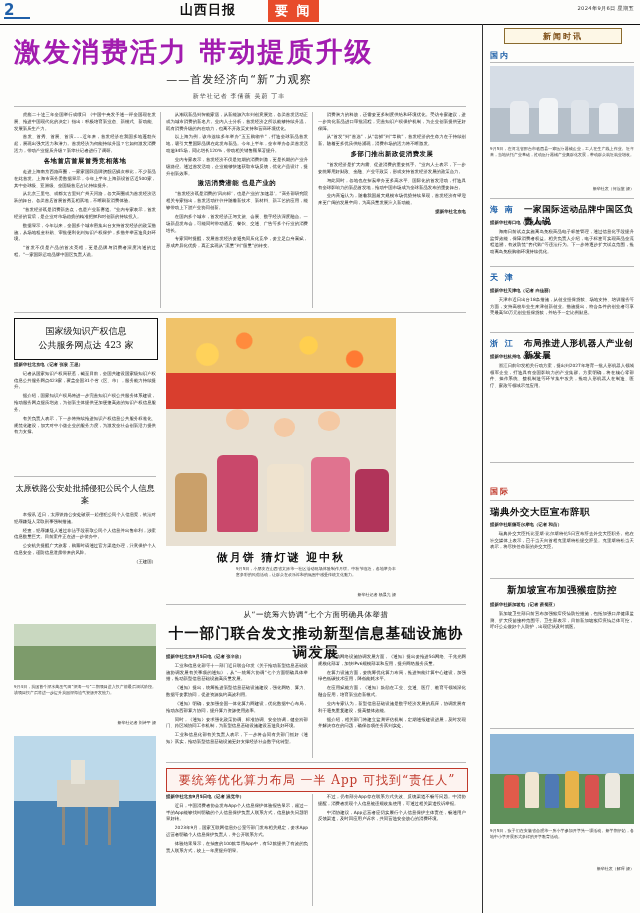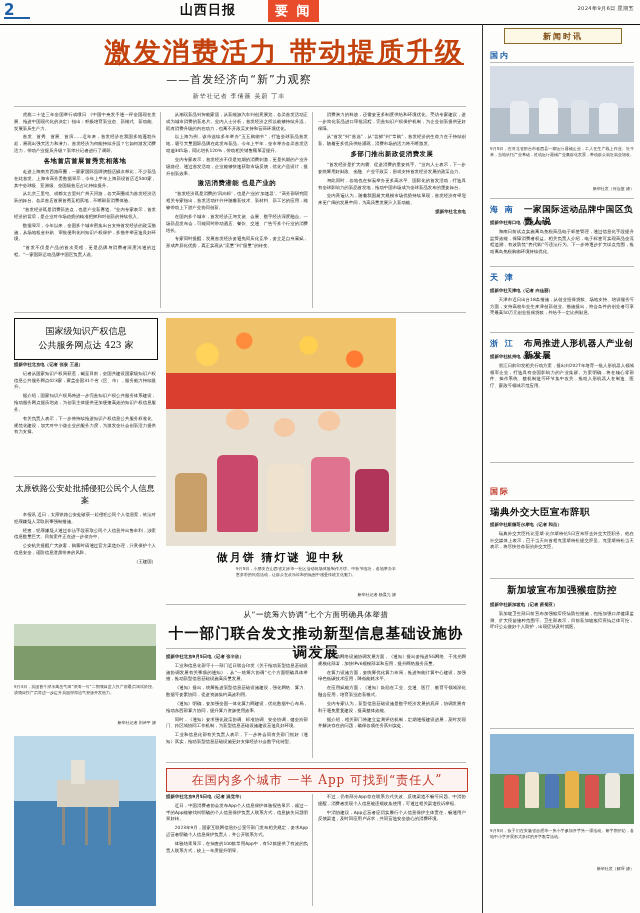--- a/index.html
+++ b/index.html
@@ -37,23 +37,23 @@
   .masthead-date{
     position:absolute;right:6px;top:5px;font-size:5.2px;color:#333;letter-spacing:.3px;
   }
 
   
   .vrule{position:absolute;background:#b9b9b9;width:1px;}
   .hrule{position:absolute;background:#b9b9b9;height:1px;}
 
   
   .lead-head{
-    position:absolute;left:14px;top:34px;width:450px;text-align:right;
-    font-family:"DejaVu Serif","Liberation Serif",serif;
-    font-size:27px;font-weight:bold;letter-spacing:2px;color:#c2410c;text-decoration:underline;
+    position:absolute;left:14px;top:34px;width:450px;text-align:left;
+    font-family:"DejaVu Serif","Liberation Serif",serif;
+    font-size:27px;font-weight:bold;letter-spacing:2px;color:#a21caf;
   }
   .lead-sub{
     position:absolute;left:14px;top:72px;width:450px;text-align:center;
     font-size:11px;letter-spacing:1px;color:#222;
   }
   .byline{
     position:absolute;left:14px;top:92px;width:450px;text-align:center;
     font-size:6px;color:#444;letter-spacing:1px;
   }
 
@@ -255,21 +255,21 @@
     <p>在推动网络设施协调发展方面，《通知》提出要推进5G网络、千兆光网规模化部署，加快IPv6规模部署和应用，提升网络服务质量。</p>
     <p>在算力设施方面，要统筹优化算力布局，推进智能计算中心建设，加强绿色低碳技术应用，降低能耗水平。</p>
     <p>在应用赋能方面，《通知》鼓励在工业、交通、医疗、教育等领域深化融合应用，培育新业态新模式。</p>
     <p>业内专家认为，新型信息基础设施是数字经济发展的底座，协调发展有利于避免重复建设，提高整体效能。</p>
     <p>据介绍，相关部门将建立监测评估机制，定期通报建设进展，及时发现并解决存在的问题，确保各项任务落到实处。</p>
   </div>
 
   <div class="hrule" style="left:166px;top:762px;width:300px;"></div>
 
   <div class="box" style="left:166px;top:768px;width:300px;height:22px;border:1px solid #c0392b;background:#fdf3f0;">
-    <div class="box-title box-head-red" style="font-size:12px;line-height:22px;letter-spacing:1px;">在国内多个城市 一半 App 可找到“责任人”</div>
+    <div class="box-title box-head-red" style="font-size:12px;line-height:22px;letter-spacing:1px;">要统筹优化算力布局 一半 App 可找到“责任人”</div>
   </div>
   <div class="tcol" style="left:166px;top:794px;width:142px;height:112px;">
     <p style="text-indent:0;font-weight:bold;">据新华社北京9月5日电（记者 温竞华）</p>
     <p>近日，中国消费者协会发布App个人信息保护体验报告显示，超过一半的App能够找到明确的个人信息保护负责人联系方式，信息缺失问题明显好转。</p>
     <p>2023年9月，国家互联网信息办公室等部门发布相关规定，要求App运营者明确个人信息保护负责人，并公开联系方式。</p>
     <p>体验结果显示，在抽查的100款常用App中，有52款提供了有效的负责人联系方式，较上一年度提升明显。</p>
   </div>
   <div class="vrule" style="left:312px;top:794px;height:112px;"></div>
   <div class="tcol" style="left:318px;top:794px;width:148px;height:112px;">
     <p>不过，仍有部分App存在联系方式失效、反馈渠道不畅等问题。中消协提醒，消费者发现个人信息被违规收集使用，可通过相关渠道投诉举报。</p>

